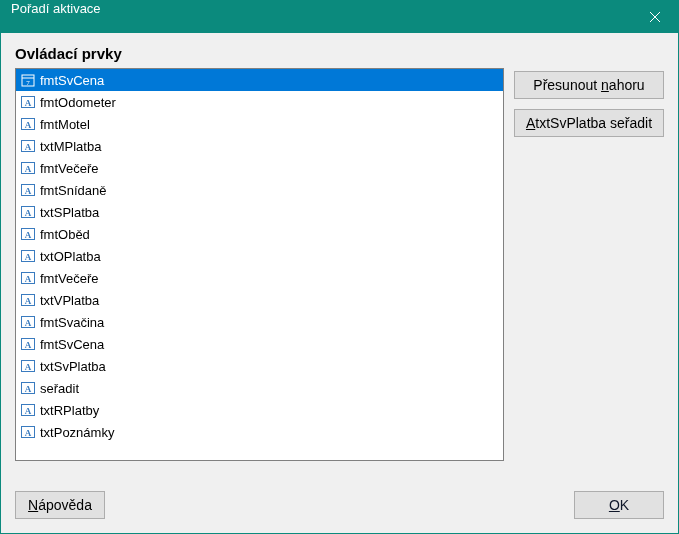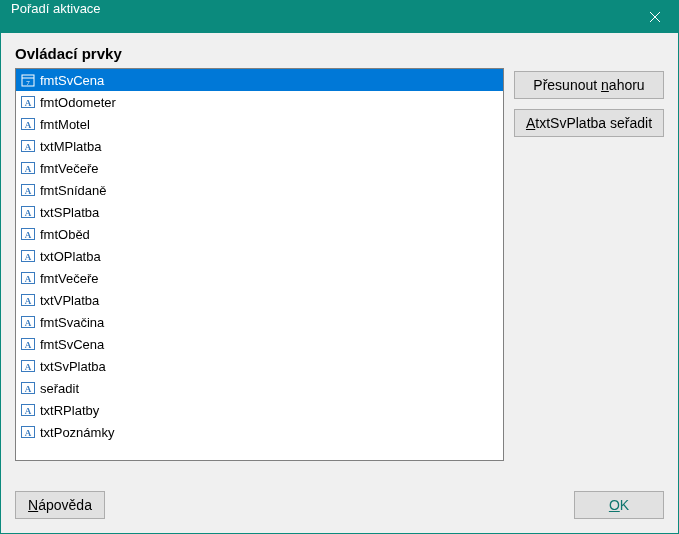--- a/index.html
+++ b/index.html
@@ -64,21 +64,21 @@
   .btn {
     height: 28px;
     background: #e1e1e1;
     border: 1px solid #adadad;
     font-family: inherit;
     font-size: 14px;
     cursor: pointer;
     padding: 0 8px;
     color: #000;
   }
-  .btn:disabled { color: #0f766e; cursor: default; }
+  .btn:disabled { color: #0f172a; cursor: default; }
   .bottom-bar {
     display: flex;
     align-items: flex-end;
     margin-top: 30px;
   }
   .bottom-bar .spacer { flex: 1; }
   .bottom-bar .btn { width: 90px; margin-left: 10px; }
   .bottom-bar .btn.help { margin-left: 0; }
   .u { text-decoration: underline; }
 </style>

